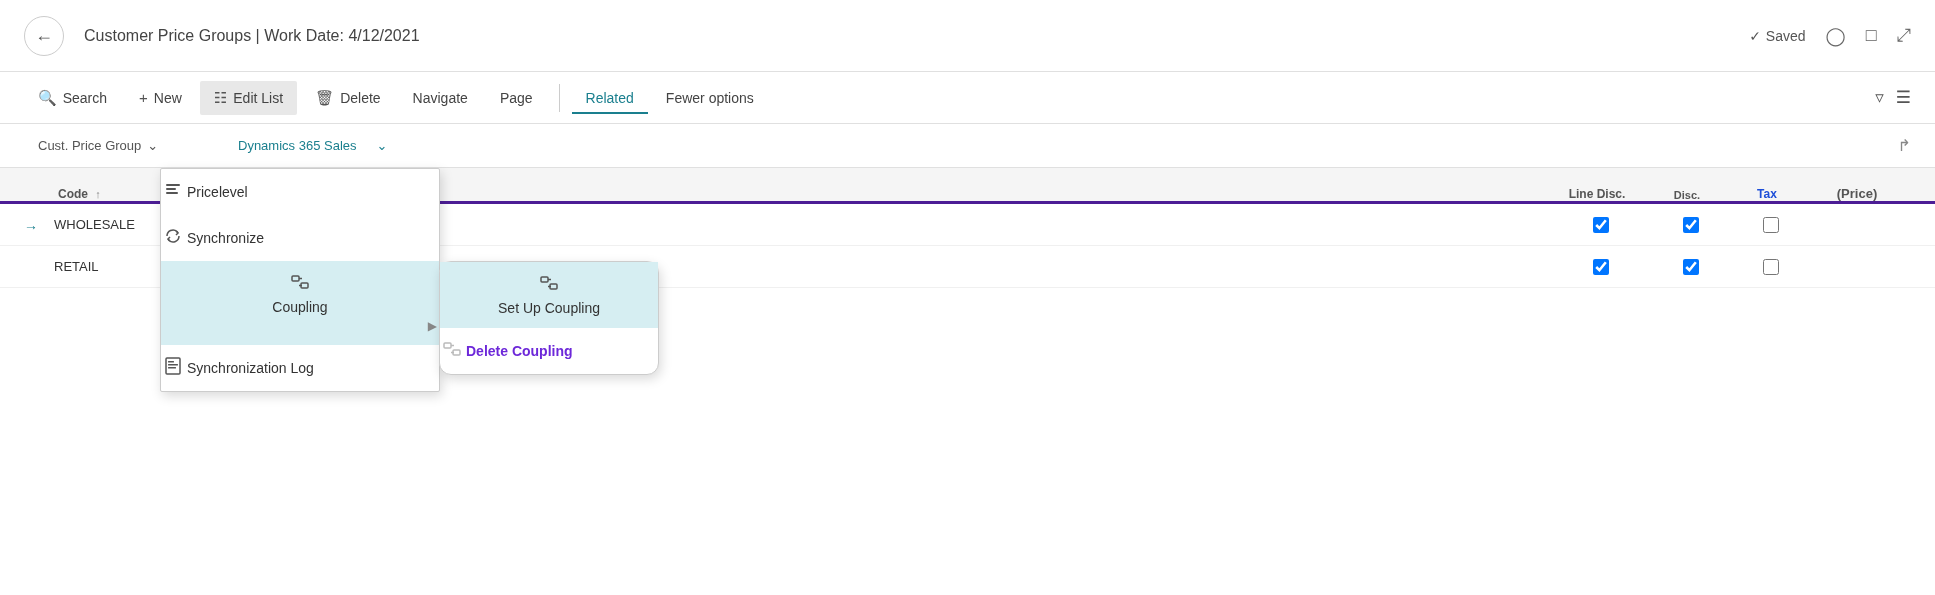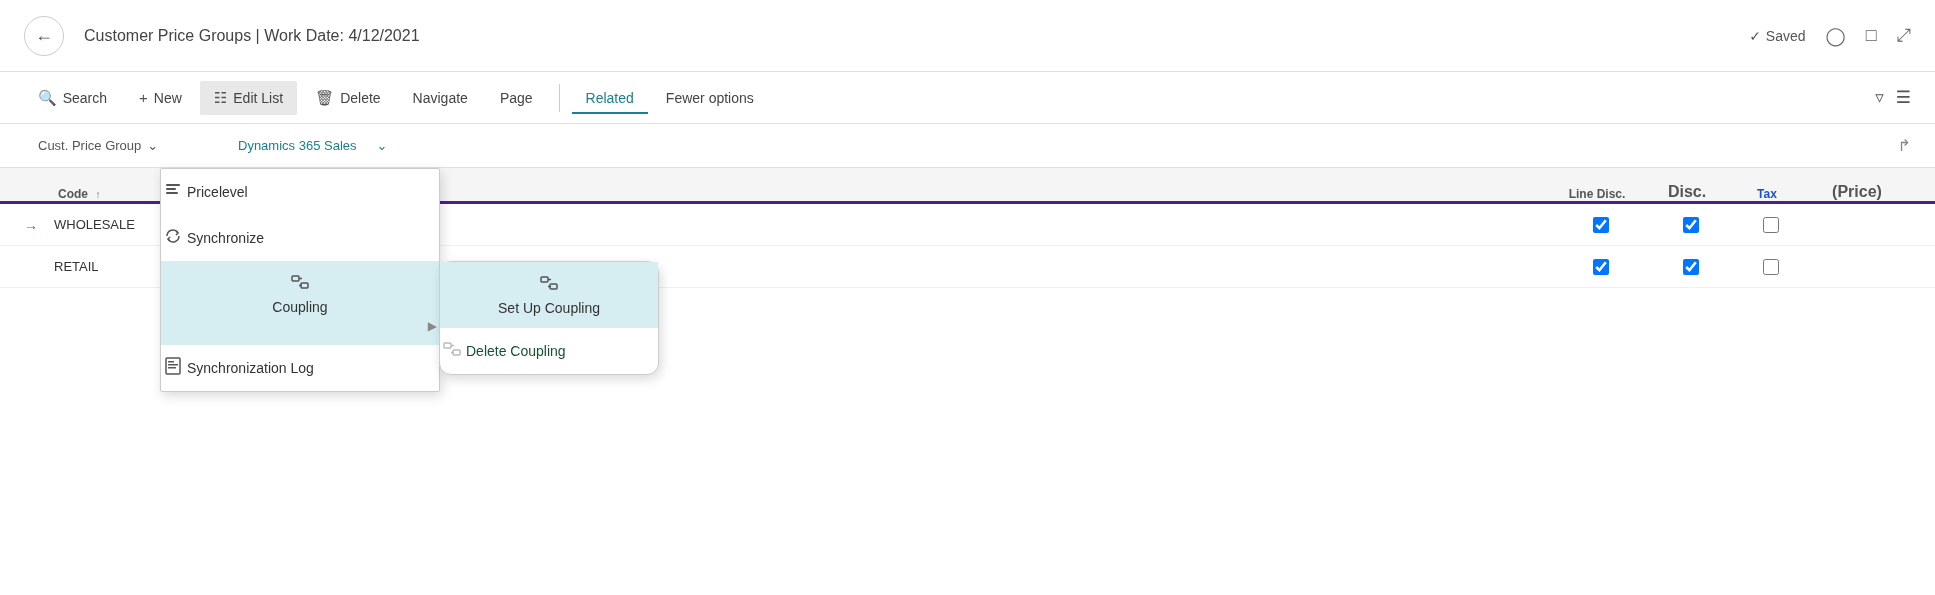--- a/index.html
+++ b/index.html
@@ -151,23 +151,23 @@
       align-items: flex-end;
       padding: 0 28px;
       height: 36px;
       background: #f5f5f5;
       border-bottom: 3px solid #4c1d95;
     }
     .th-arrow { width: 30px; }
     .th-code { flex: 0 0 220px; font-size: 12px; color: #555; font-weight: 600; }
     .th-spacer { flex: 1; }
     .th-linedisc { flex: 0 0 100px; font-size: 12px; color: #555; font-weight: 700; text-align: center; }
-    .th-disc { flex: 0 0 80px; font-size: 16px; color: #555; font-weight: 600; text-align: center; }
+    .th-disc { flex: 0 0 80px; font-size: 11px; color: #555; font-weight: 600; text-align: center; }
     .th-tax { flex: 0 0 80px; font-size: 12px; color: #1d4ed8; font-weight: 600; text-align: center; }
-    .th-price { flex: 0 0 100px; font-size: 16px; color: #555; font-weight: 600; text-align: center; }
+    .th-price { flex: 0 0 100px; font-size: 13px; color: #555; font-weight: 600; text-align: center; }
 
     
     .table-row {
       display: flex;
       align-items: center;
       padding: 0 24px;
       height: 42px;
       border-bottom: 1px solid #f0f0f0;
       background: #fff;
     }
@@ -204,21 +204,21 @@
       display: flex;
       align-items: center;
       gap: 4px;
       padding: 12px 2px;
       cursor: pointer;
       font-size: 14px;
       color: #333;
       position: relative;
     }
     .dropdown-item.highlighted { background: #d6eef2; flex-direction: column; }
-    .dropdown-item.disabled { color: #14532d; cursor: default; }
+    .dropdown-item.disabled { color: #6d28d9; cursor: default; font-weight: bold; }
     .dropdown-item .item-icon {
       font-size: 16px;
       color: #555;
       width: 20px;
       text-align: center;
     }
     .dropdown-item.disabled .item-icon { color: #bbb; }
     .dropdown-item .chevron {
       margin-left: auto;
       font-size: 12px;

